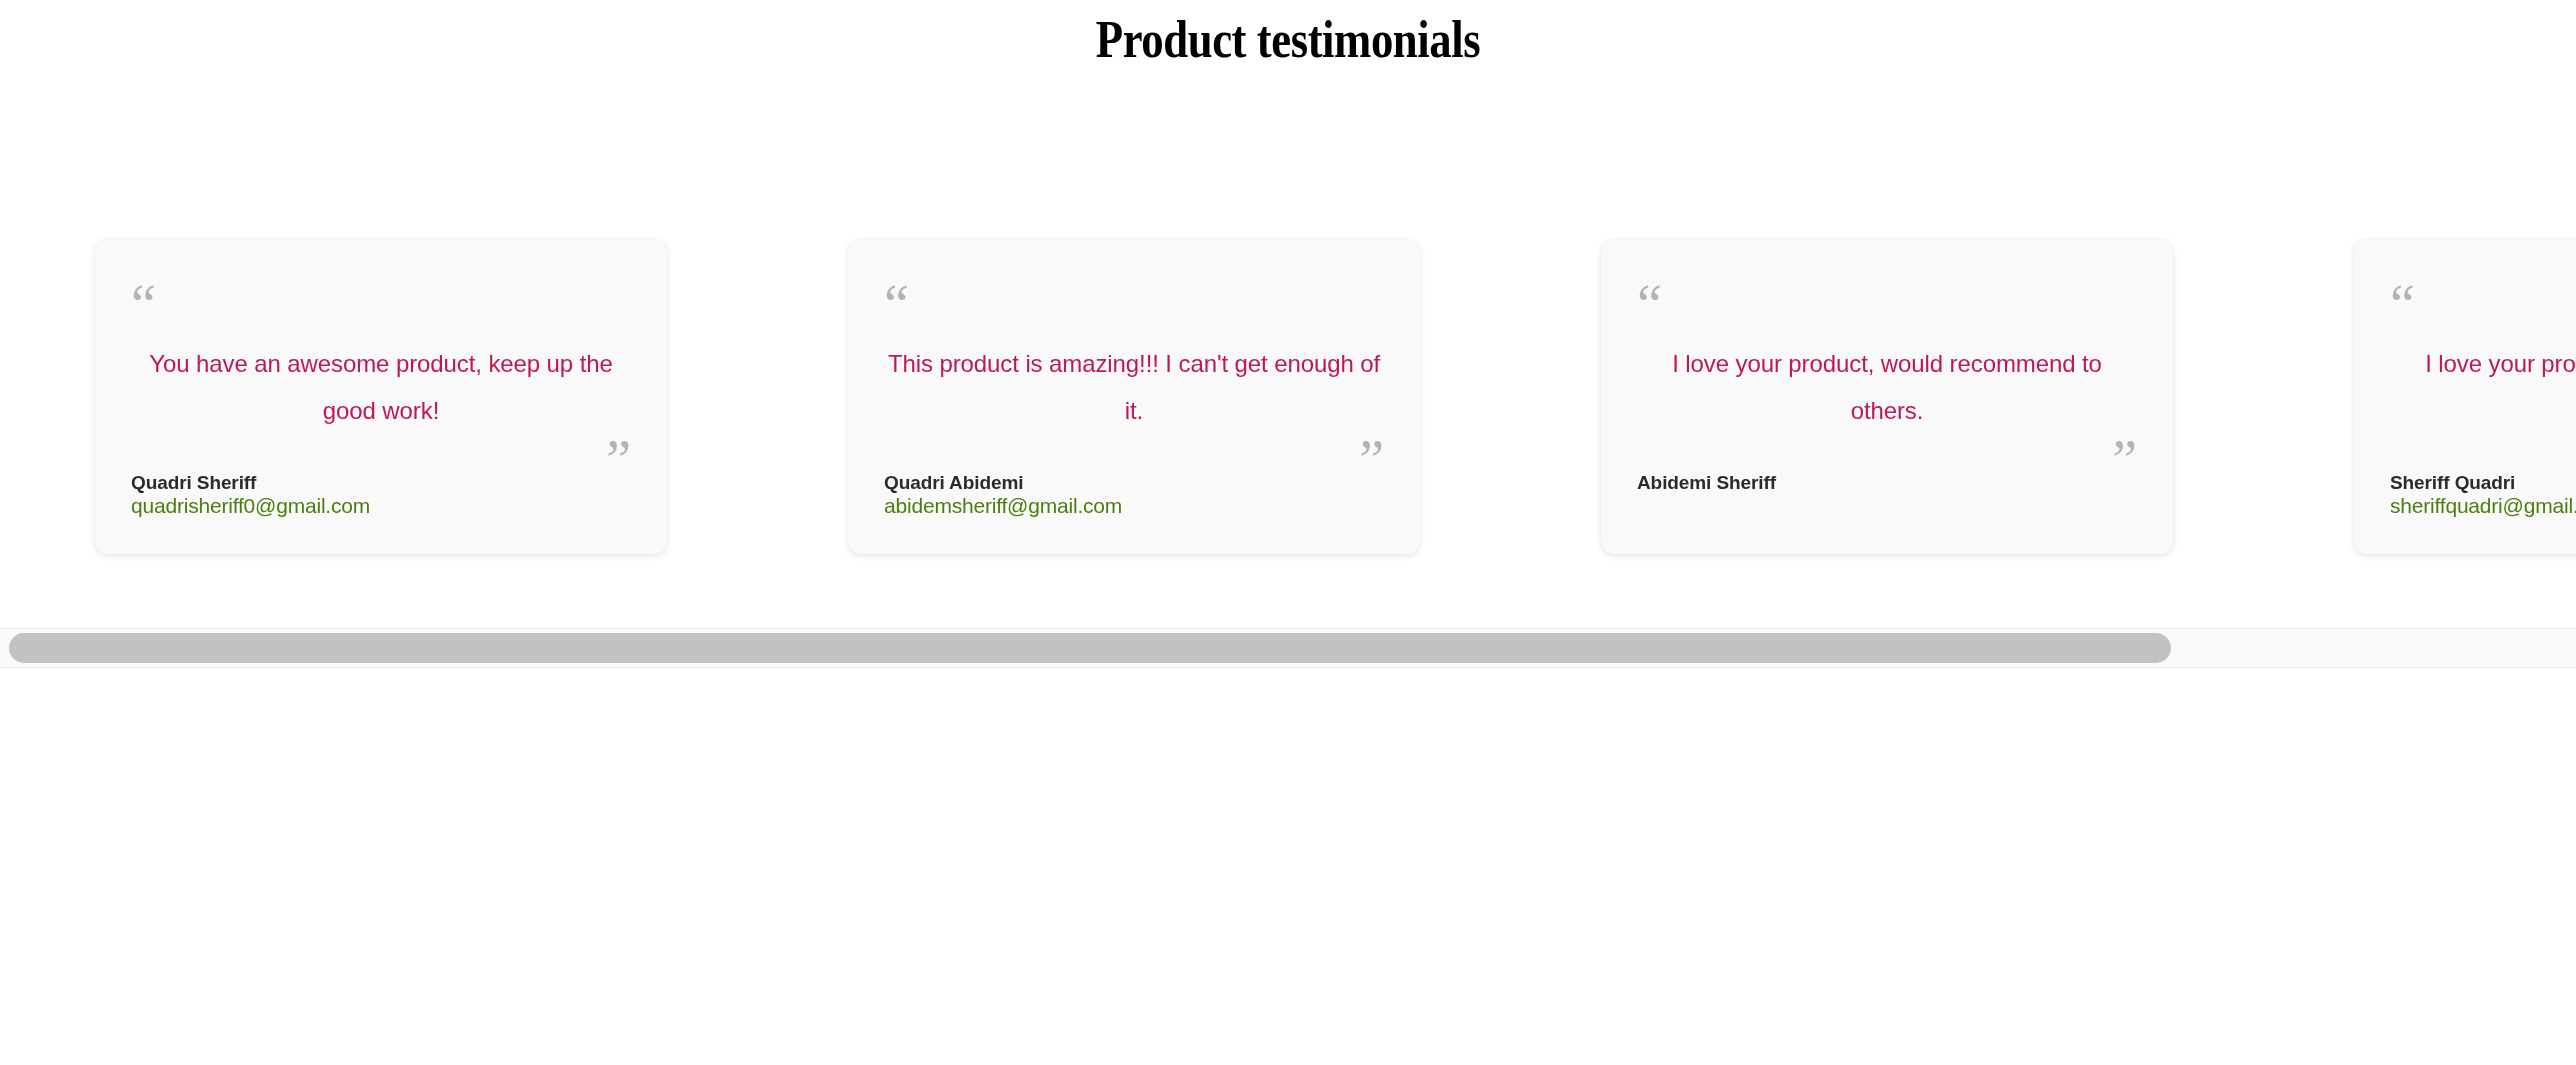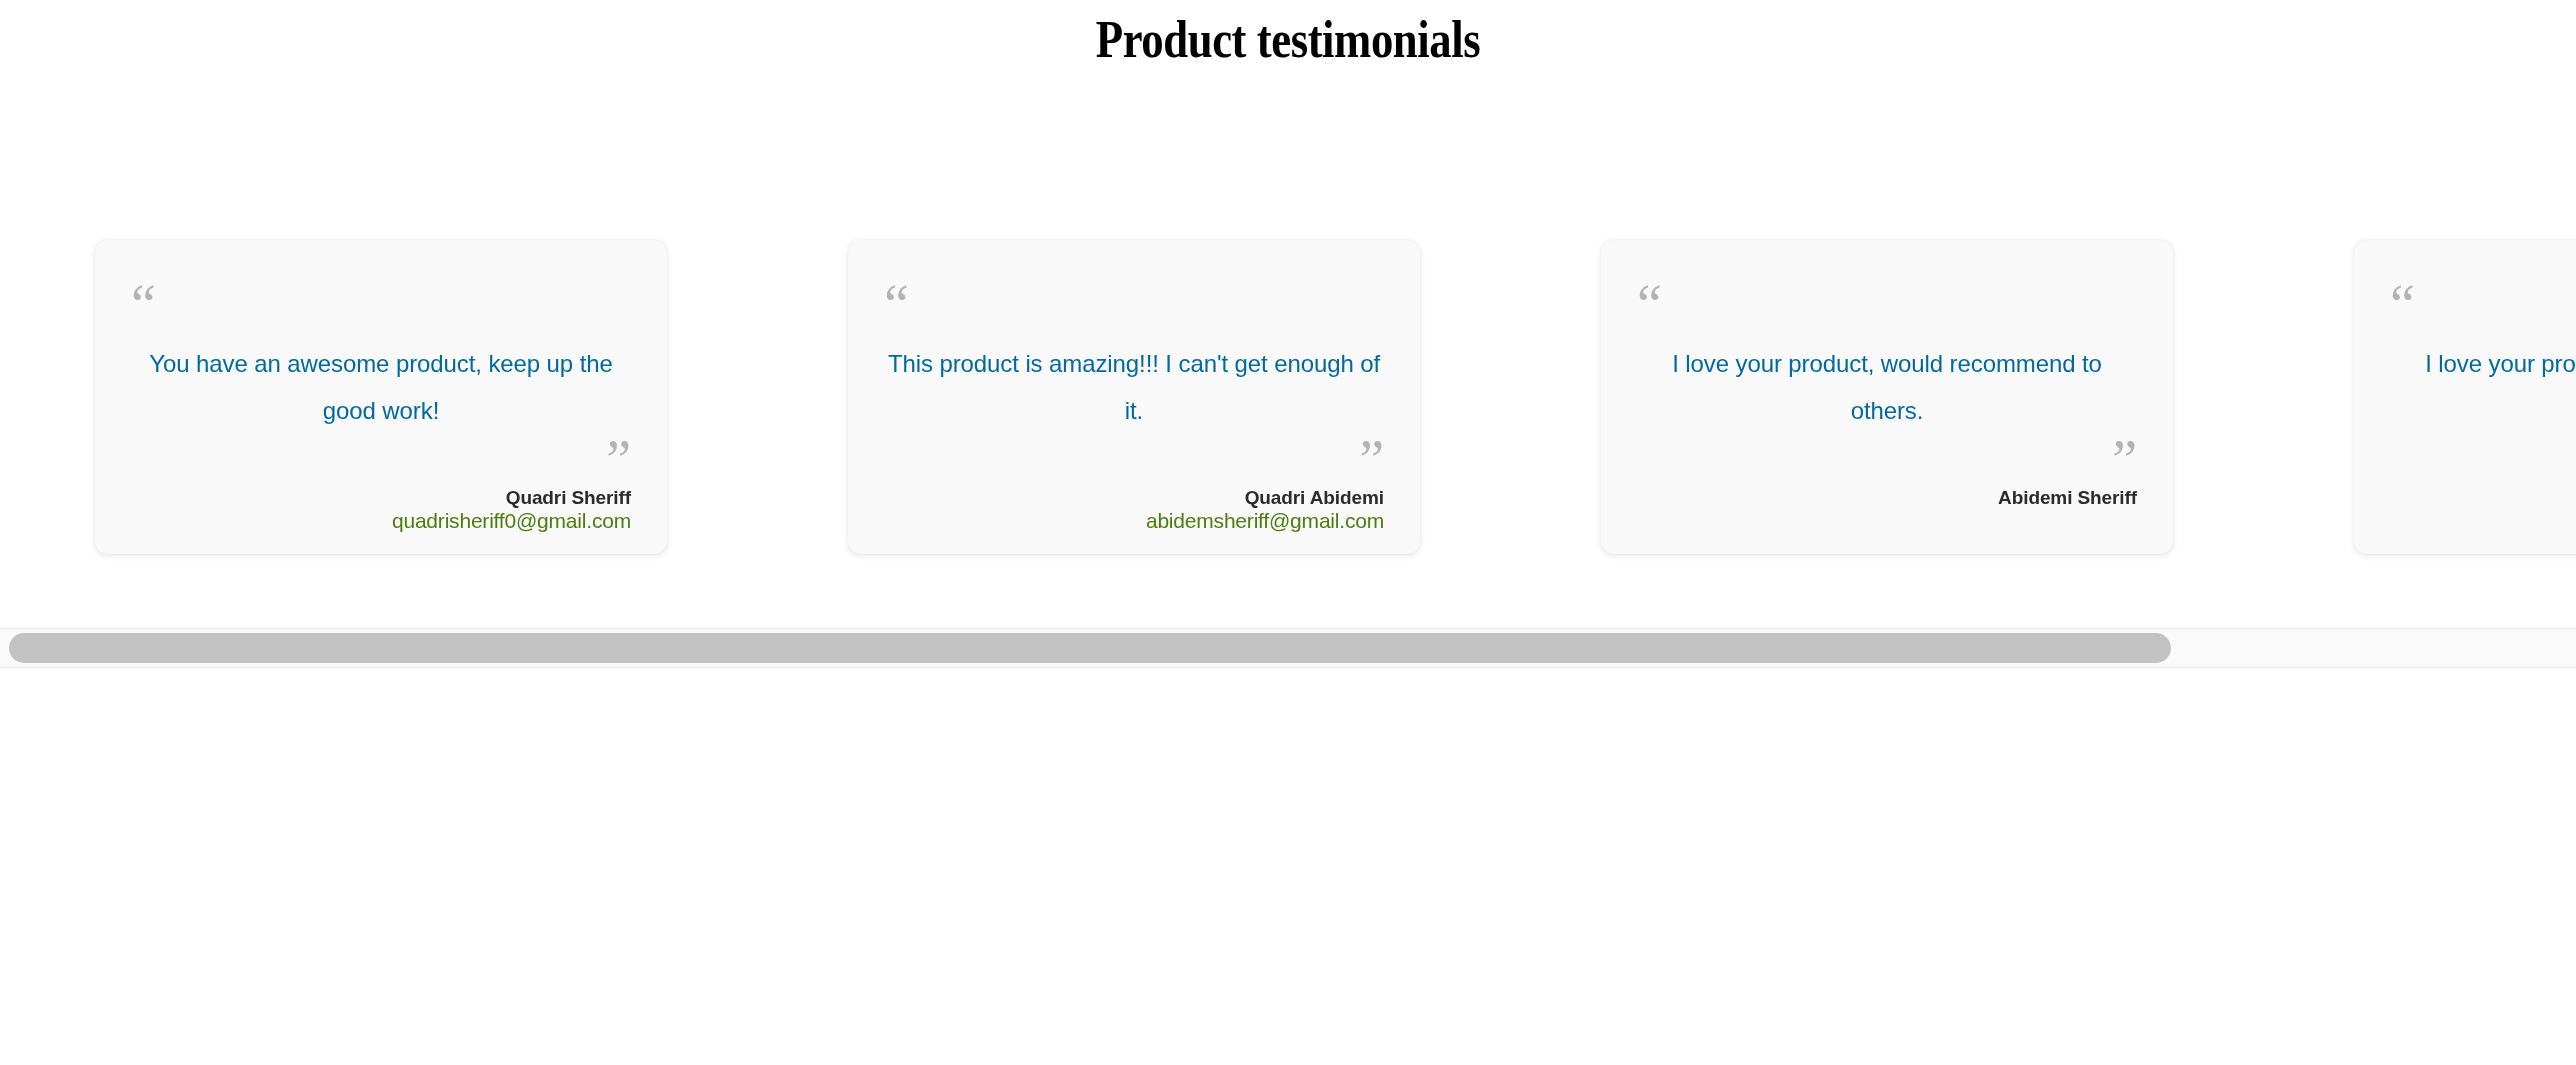--- a/index.html
+++ b/index.html
@@ -84,39 +84,39 @@
   }
 
   .quote-text {
     display: block;
     margin: 20px auto 0 auto;
     width: 100%;
     text-align: center;
     font-family: "Liberation Sans", sans-serif;
     font-size: 24px;
     line-height: 47px;
-    color: #0369a1;
+    color: #be185d;
     letter-spacing: -0.1px;
   }
 
   .quote-close {
     display: block;
     font-family: "Liberation Serif", serif;
     font-size: 56px;
     line-height: 0.55;
     color: #b3b3b3;
     text-align: right;
     height: 27px;
     margin-top: 11px;
     user-select: none;
   }
 
   .author-block {
-    margin-top: 15px;
-    text-align: right;
+    margin-top: 0;
+    text-align: left;
   }
 
   .author-name {
     display: block;
     font-family: "Liberation Sans", sans-serif;
     font-size: 19px;
     font-weight: bold;
     line-height: 22px;
     color: #2b2b2b;
     letter-spacing: -0.1px;

